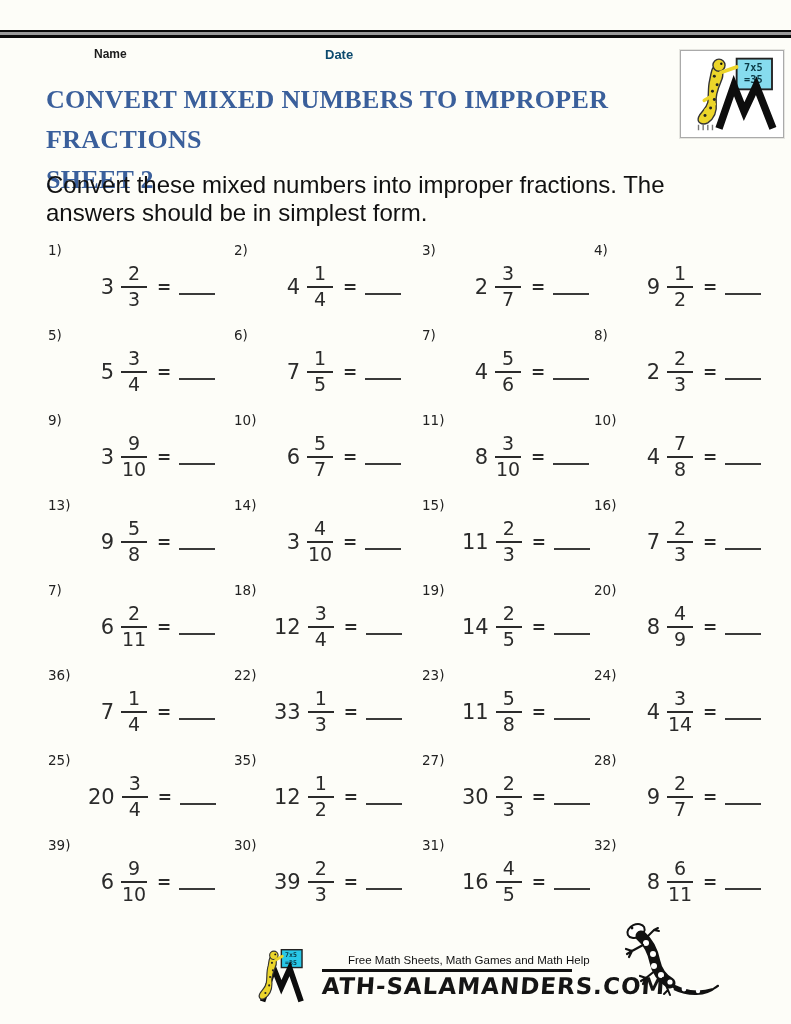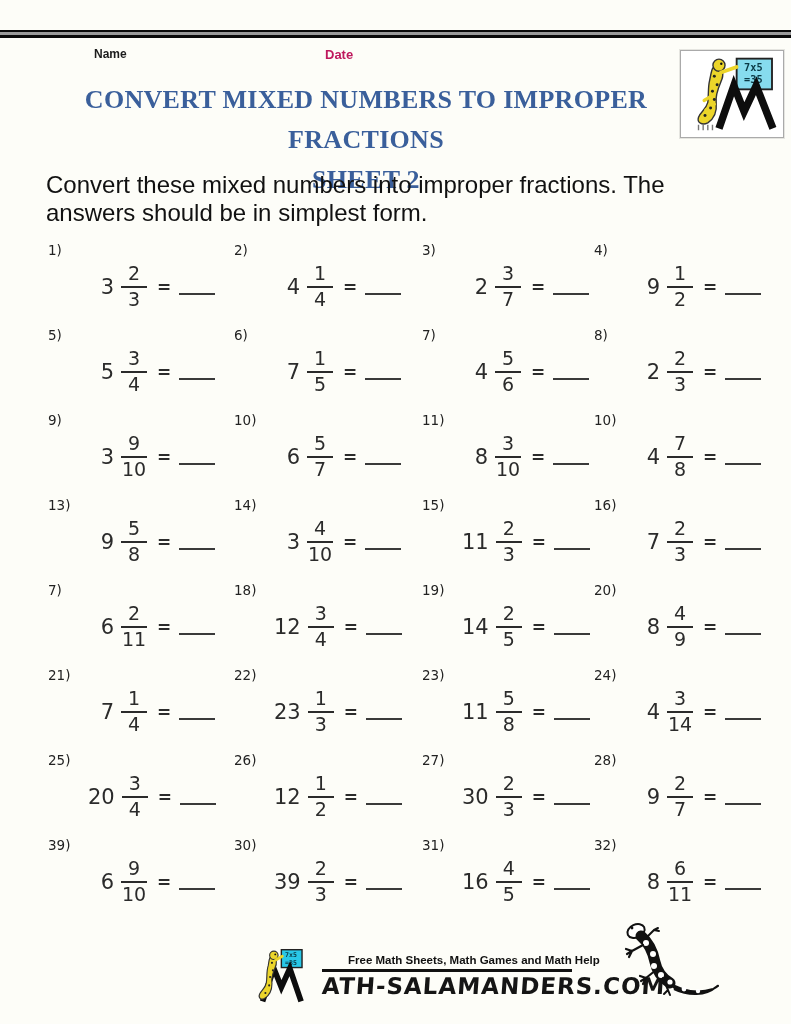--- a/index.html
+++ b/index.html
@@ -5,31 +5,31 @@
   html,body { margin:0; padding:0; }
   body { width:791px; height:1024px; background:#fdfdf8; font-family:"Liberation Sans", sans-serif; color:#1d1d1d; }
   .page { position:relative; width:791px; height:1024px; overflow:hidden; }
 
   .top-bar {
     position:absolute; left:0; top:30px; width:791px; height:8px;
     background:linear-gradient(to bottom, #0a0a0a 0 2px, #9a9a9a 2px 5px, #0a0a0a 5px 8px);
   }
 
   .name-label { position:absolute; left:46px; top:47px; font-size:12px; font-weight:600; color:#1c1c1c;margin-left:48px; }
-  .date-label { position:absolute; left:325px; top:47px; font-size:13px; font-weight:600; color:#be185d; }
+  .date-label { position:absolute; left:325px; top:47px; font-size:13px; font-weight:600; color:#0c4a6e; }
 
   .logo-box {
     position:absolute; left:680px; top:50px; width:102px; height:86px;
     background:#fff; border:1px solid #aaa; box-shadow:0 0 0 1px #e5e5e0;
     display:flex; align-items:center; justify-content:center;
   }
 
   .title { position:absolute; left:46px; top:80px; width:640px;
     font-family:"Liberation Serif", serif; font-weight:600;
-    font-size:26px; line-height:40px; color:#3a5f9b; letter-spacing:0.3px;text-align:center; }
+    font-size:26px; line-height:40px; color:#3a5f9b; letter-spacing:0.3px; }
   .title .line2 { display:block; }
 
   .instructions { position:absolute; left:46px; top:171px; width:690px;
     font-size:24px; line-height:28px; color:#111; }
 
   .problems-grid {
     position:absolute; left:46px; top:240px; width:722px;
     display:grid; grid-template-columns:186px 188px 172px 176px; grid-auto-rows:85px;
     font-family:"DejaVu Sans", sans-serif;
   }
@@ -38,21 +38,21 @@
   .pbody { display:flex; align-items:center; margin-top:24px; padding-left:42px; color:#2b2b2b; }
   .whole { font-size:21px; min-width:26px; text-align:right; }
   .frac { display:inline-flex; flex-direction:column; align-items:center; margin:0 7px; font-size:19px; }
   .frac .num { padding:0 7px 2px; border-bottom:2.5px solid #2b2b2b; line-height:1.05; }
   .frac .den { padding-top:2px; line-height:1.05; }
   .eq { font-size:17px; font-weight:700; margin-left:3px; }
   .answer-blank { display:inline-block; width:36px; height:15px; border-bottom:2.5px solid #3a3a3a; margin-left:8px; }
 
   .footer-logo { position:absolute; left:256px; top:946px; display:flex; align-items:flex-start; }
   .footer-logo .txtcol { margin-left:4px; margin-top:8px; }
-  .tagline { font-size:11.5px; font-weight:700; color:#111; padding-left:26px; white-space:nowrap; }
+  .tagline { font-size:11.5px; font-weight:400; color:#111; padding-left:26px; white-space:nowrap; }
   .tagline-rule { height:3px; background:#111; margin-top:3px; width:250px; }
   .site-text { font-family:"DejaVu Sans", sans-serif; font-size:23px; font-weight:700;
     color:#151515; letter-spacing:1px; transform:skewX(-4deg); margin-top:1px; white-space:nowrap; }
 
   .gecko { position:absolute; left:610px; top:920px; }
 
   .board-text { font-family:"DejaVu Sans Mono", monospace; font-weight:bold; fill:#0a3a46; }
 </style>
 </head>
 <body>
@@ -330,35 +330,35 @@
         <span class="whole">8</span>
         <span class="frac">
           <span class="num">4</span>
           <span class="den">9</span>
         </span>
         <span class="eq">=</span>
         <span class="answer-blank"></span>
       </div>
     </div>
       <div class="problem-cell">
-      <div class="plabel">21)</div>
+      <div class="plabel">36)</div>
       <div class="pbody">
         <span class="whole">7</span>
         <span class="frac">
           <span class="num">1</span>
           <span class="den">4</span>
         </span>
         <span class="eq">=</span>
         <span class="answer-blank"></span>
       </div>
     </div>
       <div class="problem-cell">
       <div class="plabel">22)</div>
       <div class="pbody">
-        <span class="whole">23</span>
+        <span class="whole">33</span>
         <span class="frac">
           <span class="num">1</span>
           <span class="den">3</span>
         </span>
         <span class="eq">=</span>
         <span class="answer-blank"></span>
       </div>
     </div>
       <div class="problem-cell">
       <div class="plabel">23)</div>
@@ -390,21 +390,21 @@
         <span class="whole">20</span>
         <span class="frac">
           <span class="num">3</span>
           <span class="den">4</span>
         </span>
         <span class="eq">=</span>
         <span class="answer-blank"></span>
       </div>
     </div>
       <div class="problem-cell">
-      <div class="plabel">26)</div>
+      <div class="plabel">35)</div>
       <div class="pbody">
         <span class="whole">12</span>
         <span class="frac">
           <span class="num">1</span>
           <span class="den">2</span>
         </span>
         <span class="eq">=</span>
         <span class="answer-blank"></span>
       </div>
     </div>

